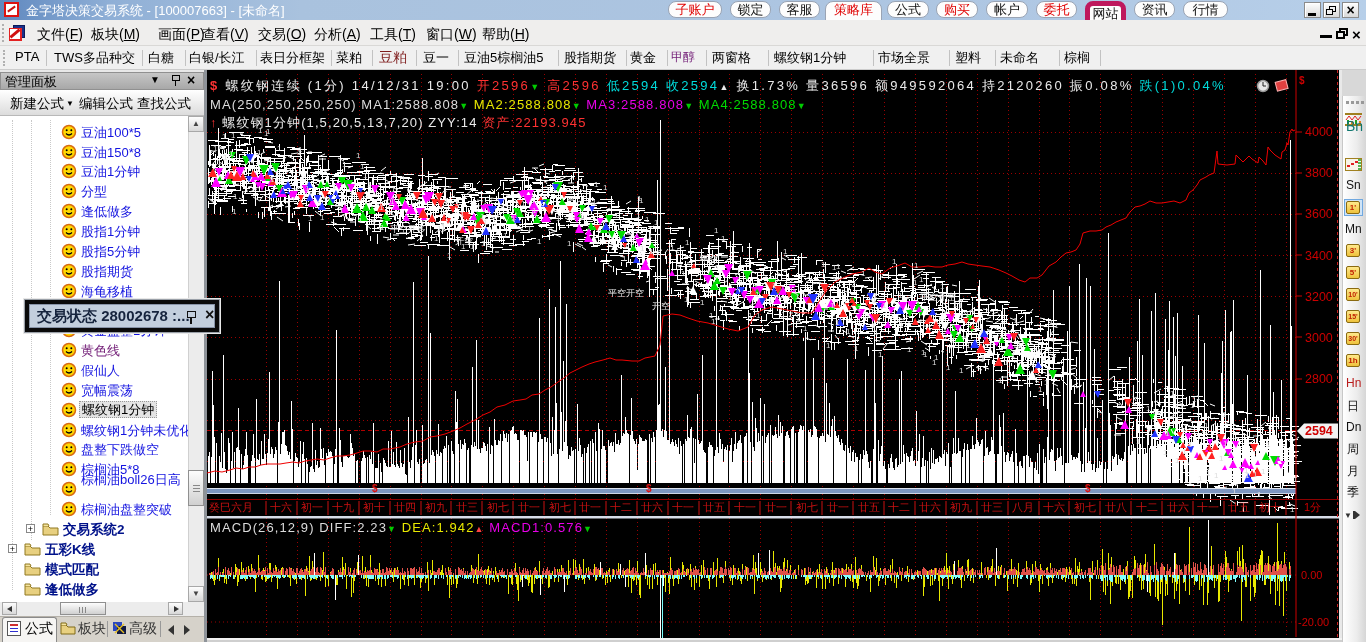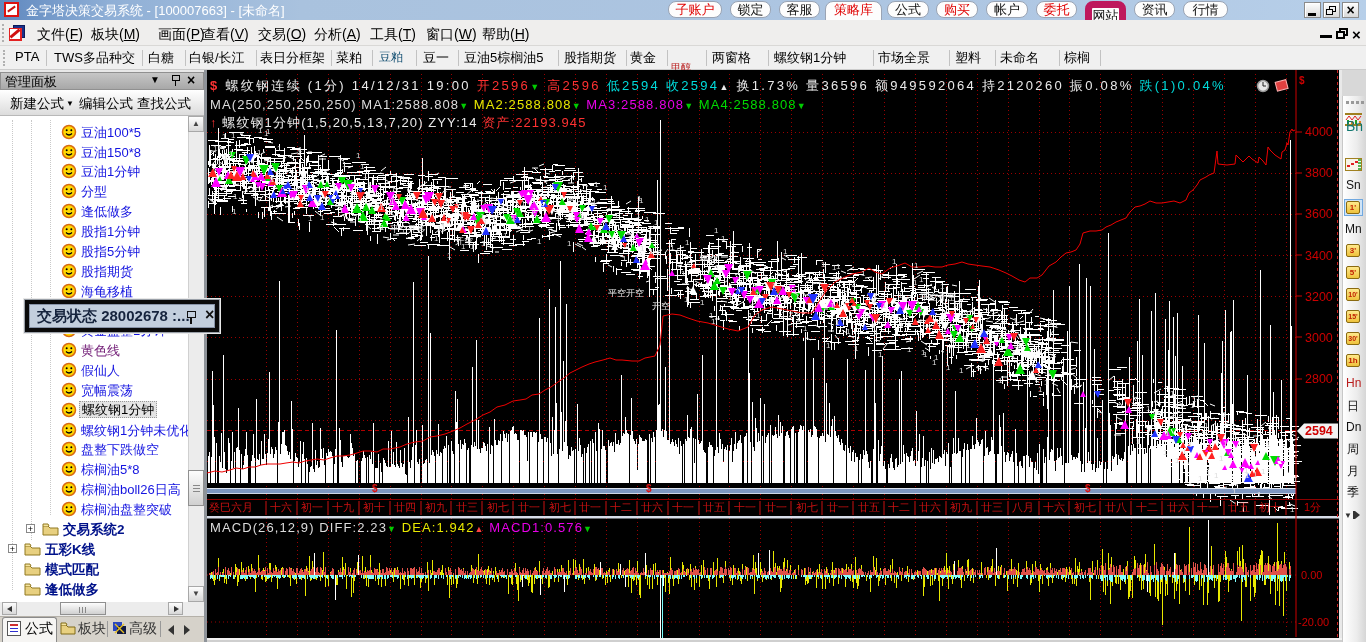--- a/index.html
+++ b/index.html
@@ -6,21 +6,21 @@
   </div>
 <div style="position:absolute;left:26px;top:2px;font-size:13px;color:#fff;white-space:nowrap">金字塔决策交易系统 - [100007663] - [未命名]</div>
 <div style="position:absolute;left:668px;top:1px;width:54px;height:17px;background:#fdfdfd;border:1px solid #9aa4b4;border-radius:8px;font-size:13px;line-height:16px;text-align:center;color:#e00000">子账户</div>
 <div style="position:absolute;left:730px;top:1px;width:41px;height:17px;background:#fdfdfd;border:1px solid #9aa4b4;border-radius:8px;font-size:13px;line-height:16px;text-align:center;color:#111">锁定</div>
 <div style="position:absolute;left:779px;top:1px;width:41px;height:17px;background:#fdfdfd;border:1px solid #9aa4b4;border-radius:8px;font-size:13px;line-height:16px;text-align:center;color:#111">客服</div>
 <div style="position:absolute;left:825px;top:1px;width:57px;height:31px;background:#fdfdfd;border:1px solid #9aa4b4;border-radius:8px;font-size:13px;line-height:16px;text-align:center;color:#e00000">策略库</div>
 <div style="position:absolute;left:887px;top:1px;width:42px;height:17px;background:#fdfdfd;border:1px solid #9aa4b4;border-radius:8px;font-size:13px;line-height:16px;text-align:center;color:#111">公式</div>
 <div style="position:absolute;left:936px;top:1px;width:42px;height:17px;background:#fdfdfd;border:1px solid #9aa4b4;border-radius:8px;font-size:13px;line-height:16px;text-align:center;color:#e00000">购买</div>
 <div style="position:absolute;left:986px;top:1px;width:42px;height:17px;background:#fdfdfd;border:1px solid #9aa4b4;border-radius:8px;font-size:13px;line-height:16px;text-align:center;color:#111">帐户</div>
 <div style="position:absolute;left:1036px;top:1px;width:41px;height:17px;background:#fdfdfd;border:1px solid #9aa4b4;border-radius:8px;font-size:13px;line-height:16px;text-align:center;color:#e00000">委托</div>
-<div style="position:absolute;left:1085px;top:1px;width:41px;height:34px;background:#fdfdfd;border:7px solid #be185d;border-radius:8px;font-size:13px;line-height:16px;text-align:center;color:#111">网站</div>
+<div style="position:absolute;left:1085px;top:1px;width:41px;height:34px;background:#fdfdfd;border:5px solid #be185d;border-radius:8px;font-size:13px;line-height:16px;text-align:center;color:#111">网站</div>
 <div style="position:absolute;left:1134px;top:1px;width:41px;height:17px;background:#fdfdfd;border:1px solid #9aa4b4;border-radius:8px;font-size:13px;line-height:16px;text-align:center;color:#111">资讯</div>
 <div style="position:absolute;left:1183px;top:1px;width:45px;height:17px;background:#fdfdfd;border:1px solid #9aa4b4;border-radius:8px;font-size:13px;line-height:16px;text-align:center;color:#111">行情</div>
 <div style="position:absolute;left:1304px;top:2px;width:17px;height:16px;background:linear-gradient(#fefefe,#d9d9d9);border:1px solid #8b8b8b;box-shadow:inset 1px 1px 0 #fff">
     <div style="position:absolute;left:3px;top:10px;width:8px;height:3px;background:#000"></div>
   </div>
 <div style="position:absolute;left:1323px;top:2px;width:17px;height:16px;background:linear-gradient(#fefefe,#d9d9d9);border:1px solid #8b8b8b;box-shadow:inset 1px 1px 0 #fff">
     <div style="position:absolute;left:5px;top:3px;width:7px;height:6px;border:1.5px solid #000"></div>
     <div style="position:absolute;left:2px;top:6px;width:7px;height:6px;border:1.5px solid #000;background:#efefef"></div>
   </div>
 <div style="position:absolute;left:1342px;top:2px;width:17px;height:16px;background:linear-gradient(#fefefe,#d9d9d9);border:1px solid #8b8b8b;box-shadow:inset 1px 1px 0 #fff">
@@ -47,26 +47,26 @@
 <div style="position:absolute;left:1336px;top:31px;width:9px;height:8px;border:2px solid #000;background:#efeeed"></div>
 <div style="position:absolute;left:1352px;top:26px;font-size:15px;font-weight:bold;color:#000">×</div>
 <div style="position:absolute;left:0;top:46px;width:1366px;height:24px;background:#f0f0f0;border-bottom:1px solid #cccccc"></div>
 <div style="position:absolute;left:3px;top:50px;width:3px;height:16px;border-left:2px dotted #b0b0b0"></div>
 <div style="position:absolute;left:15px;top:49px;font-size:13px;color:#000;white-space:nowrap">PTA</div>
 <div style="position:absolute;left:54px;top:49px;font-size:13px;color:#000;white-space:nowrap">TWS多品种交</div>
 <div style="position:absolute;left:148px;top:49px;font-size:13px;color:#000;white-space:nowrap">白糖</div>
 <div style="position:absolute;left:189px;top:49px;font-size:13px;color:#000;white-space:nowrap">白银/长江</div>
 <div style="position:absolute;left:260px;top:49px;font-size:13px;color:#000;white-space:nowrap">表日分框架</div>
 <div style="position:absolute;left:336px;top:49px;font-size:13px;color:#000;white-space:nowrap">菜粕</div>
-<div style="position:absolute;left:379px;top:49px;font-size:12px;color:#0c4a6e;white-space:nowrap">豆粕</div>
+<div style="position:absolute;left:379px;top:49px;font-size:14px;color:#7f1d1d;white-space:nowrap">豆粕</div>
 <div style="position:absolute;left:423px;top:49px;font-size:13px;color:#000;white-space:nowrap">豆一</div>
 <div style="position:absolute;left:464px;top:49px;font-size:13px;color:#000;white-space:nowrap">豆油5棕榈油5</div>
 <div style="position:absolute;left:564px;top:49px;font-size:13px;color:#000;white-space:nowrap">股指期货</div>
 <div style="position:absolute;left:630px;top:49px;font-size:13px;color:#000;white-space:nowrap">黄金</div>
-<div style="position:absolute;left:671px;top:61px;font-size:10px;color:#b91c1c;white-space:nowrap">甲醇</div>
+<div style="position:absolute;left:671px;top:49px;font-size:12px;color:#701a75;white-space:nowrap">甲醇</div>
 <div style="position:absolute;left:712px;top:49px;font-size:13px;color:#000;white-space:nowrap">两窗格</div>
 <div style="position:absolute;left:774px;top:49px;font-size:13px;color:#000;white-space:nowrap">螺纹钢1分钟</div>
 <div style="position:absolute;left:878px;top:49px;font-size:13px;color:#000;white-space:nowrap">市场全景</div>
 <div style="position:absolute;left:955px;top:49px;font-size:13px;color:#000;white-space:nowrap">塑料</div>
 <div style="position:absolute;left:1000px;top:49px;font-size:13px;color:#000;white-space:nowrap">未命名</div>
 <div style="position:absolute;left:1064px;top:49px;font-size:13px;color:#000;white-space:nowrap">棕榈</div>
 <div style="position:absolute;left:46px;top:50px;width:1px;height:16px;background:#c2c2c2"></div>
 <div style="position:absolute;left:142px;top:50px;width:1px;height:16px;background:#c2c2c2"></div>
 <div style="position:absolute;left:185px;top:50px;width:1px;height:16px;background:#c2c2c2"></div>
 <div style="position:absolute;left:256px;top:50px;width:1px;height:16px;background:#c2c2c2"></div>
@@ -265,21 +265,21 @@
   </div>
 <div style="position:absolute;left:81px;top:461px;font-size:13px;color:#1414e0;white-space:nowrap">棕榈油5*8</div>
 <div style="position:absolute;left:61px;top:481px;width:16px;height:16px">
     <svg width="16" height="16" style="position:absolute;left:0;top:0">
       <circle cx="8" cy="8" r="6.5" fill="#ffd800" stroke="#d86a10" stroke-width="1.5"></circle>
       <circle cx="5.7" cy="6.3" r="1" fill="#000"></circle>
       <circle cx="10.3" cy="6.3" r="1" fill="#000"></circle>
       <path d="M5 9.5q3 3 6 0" stroke="#000" fill="none" stroke-width="1.2"></path>
     </svg>
   </div>
-<div style="position:absolute;left:81px;top:481px;font-size:13px;color:#1414e0;white-space:nowrap">棕榈油boll26日高</div>
+<div style="position:absolute;left:81px;top:471px;font-size:13px;color:#1414e0;white-space:nowrap">棕榈油boll26日高</div>
 <div style="position:absolute;left:61px;top:501px;width:16px;height:16px">
     <svg width="16" height="16" style="position:absolute;left:0;top:0">
       <circle cx="8" cy="8" r="6.5" fill="#ffd800" stroke="#d86a10" stroke-width="1.5"></circle>
       <circle cx="5.7" cy="6.3" r="1" fill="#000"></circle>
       <circle cx="10.3" cy="6.3" r="1" fill="#000"></circle>
       <path d="M5 9.5q3 3 6 0" stroke="#000" fill="none" stroke-width="1.2"></path>
     </svg>
   </div>
 <div style="position:absolute;left:81px;top:501px;font-size:13px;color:#1414e0;white-space:nowrap">棕榈油盘整突破</div>
 <div style="position:absolute;left:26px;top:524px;width:9px;height:9px;background:#fff;border:1px solid #888;font-size:9px;line-height:8px;text-align:center;color:#000">+</div>

